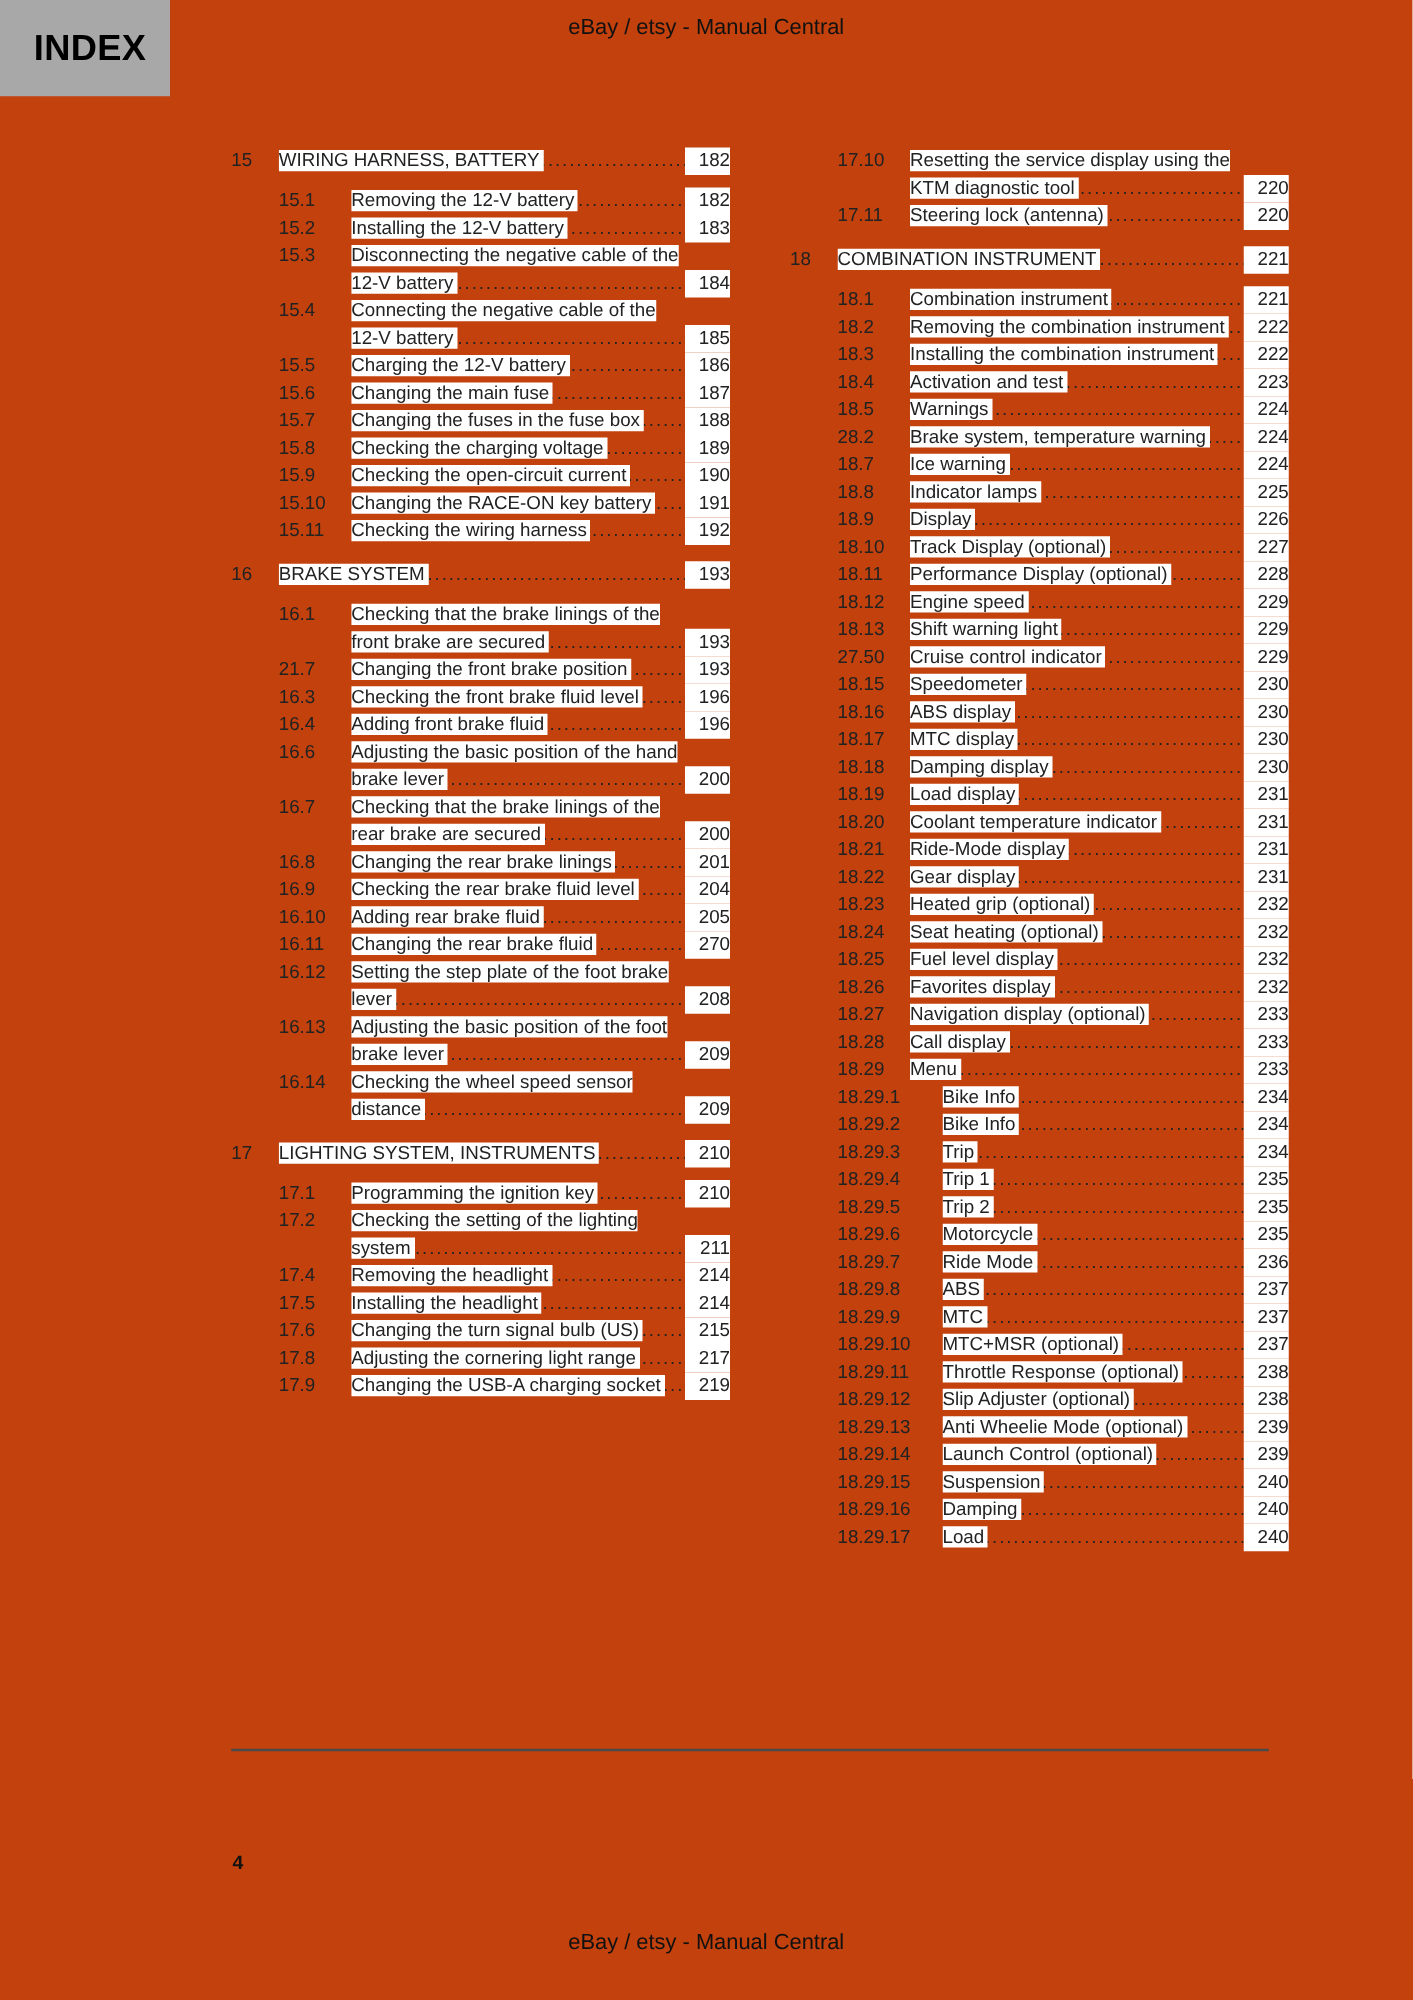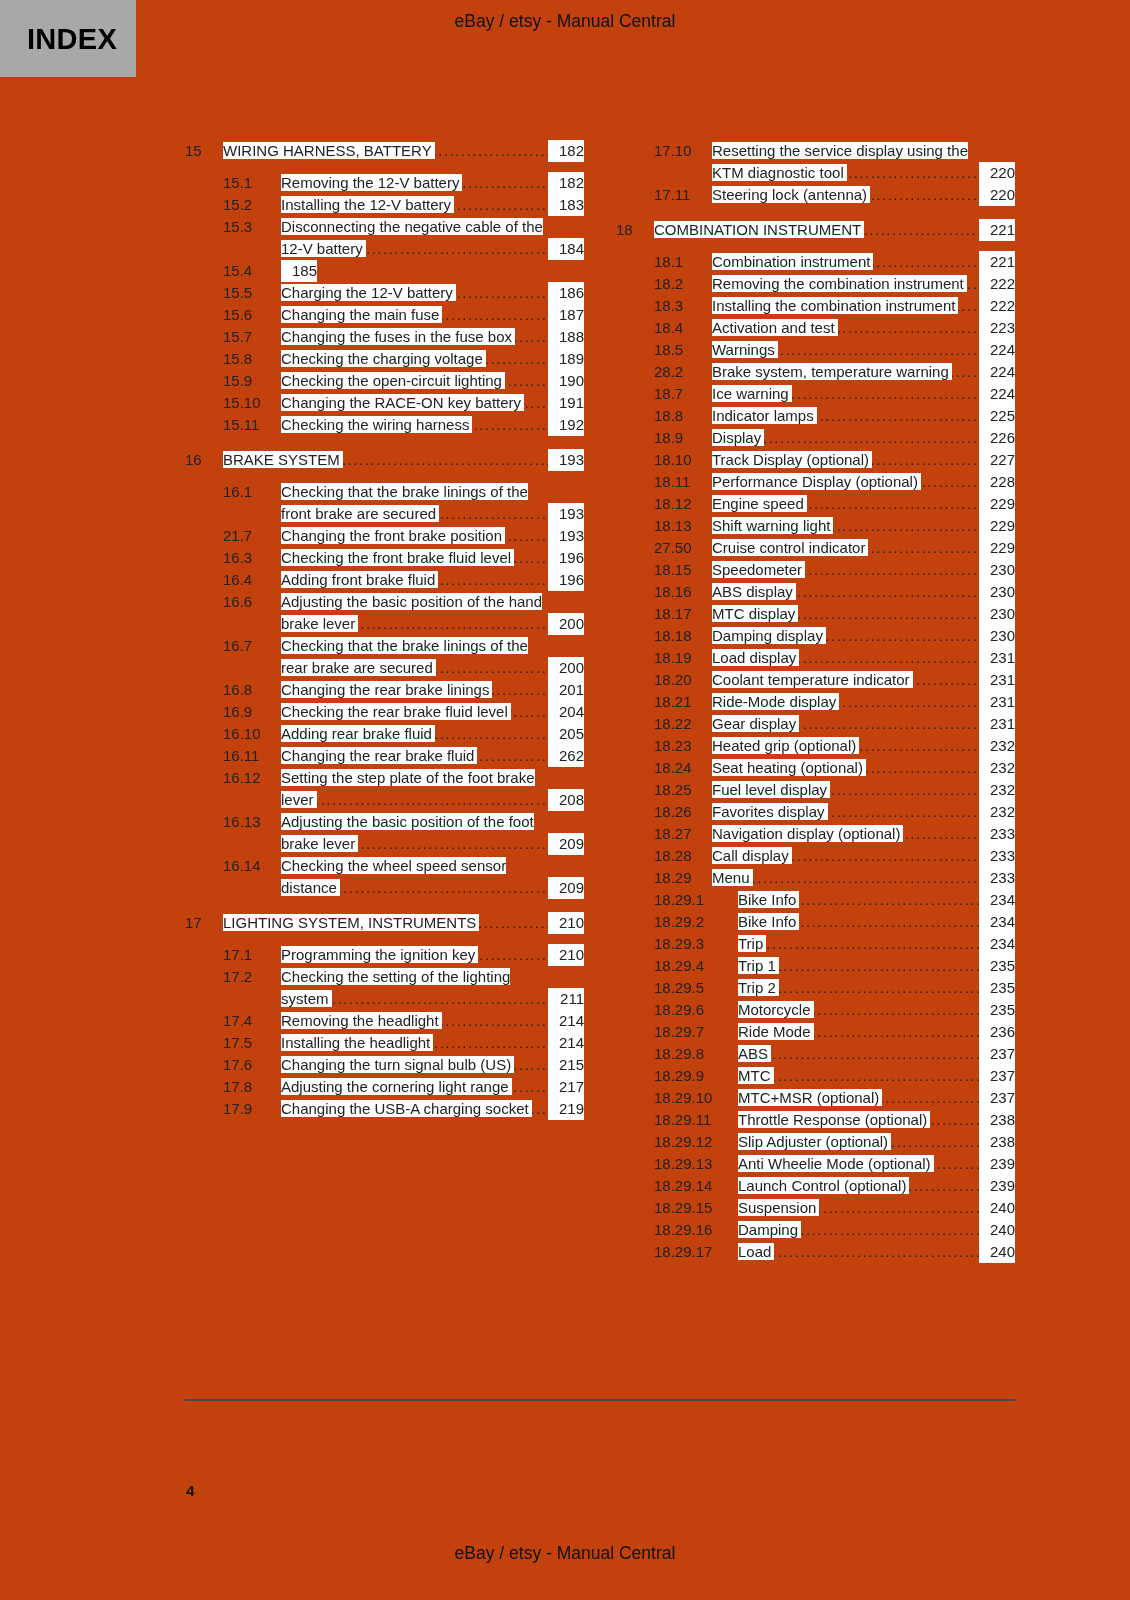--- a/index.html
+++ b/index.html
@@ -38,24 +38,24 @@
     top: 10px; left: 0;
     width: 100%;
     text-align: center;
     font-size: 17.5px;
     color: #111111;
   }
 
   
   .toc {
     position: absolute;
-    left: 185px; top: 140px;
+    left: 185px; top: 118px;
     width: 830px;
     display: flex;
-    gap: 32px;
+    gap: 48px;
   }
   .toc-col { flex: 0 0 399px; width: 399px; }
 
   .toc-row { display: flex; align-items: flex-start; }
   .toc-num { flex: 0 0 58px; }
   .toc-text { flex: 1 1 auto; min-width: 0; overflow: hidden; }
   
   .toc-text::after {
     float: left;
     width: 0;
@@ -124,20 +124,21 @@
           <span class="toc-text"><span class="tt">Installing the 12-V battery</span></span>
           <span class="toc-page">183</span>
         </div>
         <div class="toc-row lvl2">
           <span class="toc-num">15.3</span>
           <span class="toc-text"><span class="tt">Disconnecting the negative cable of the 12-V battery</span></span>
           <span class="toc-page">184</span>
         </div>
         <div class="toc-row lvl2">
           <span class="toc-num">15.4</span>
+          <span class="toc-text"><span class="tt">Connecting the negative cable of the 12-V battery</span></span>
           <span class="toc-page">185</span>
         </div>
         <div class="toc-row lvl2">
           <span class="toc-num">15.5</span>
           <span class="toc-text"><span class="tt">Charging the 12-V battery</span></span>
           <span class="toc-page">186</span>
         </div>
         <div class="toc-row lvl2">
           <span class="toc-num">15.6</span>
           <span class="toc-text"><span class="tt">Changing the main fuse</span></span>
@@ -148,21 +149,21 @@
           <span class="toc-text"><span class="tt">Changing the fuses in the fuse box</span></span>
           <span class="toc-page">188</span>
         </div>
         <div class="toc-row lvl2">
           <span class="toc-num">15.8</span>
           <span class="toc-text"><span class="tt">Checking the charging voltage</span></span>
           <span class="toc-page">189</span>
         </div>
         <div class="toc-row lvl2">
           <span class="toc-num">15.9</span>
-          <span class="toc-text"><span class="tt">Checking the open-circuit lighting</span></span>
+          <span class="toc-text"><span class="tt">Checking the open-circuit current</span></span>
           <span class="toc-page">190</span>
         </div>
         <div class="toc-row lvl2">
           <span class="toc-num">15.10</span>
           <span class="toc-text"><span class="tt">Changing the RACE-ON key battery</span></span>
           <span class="toc-page">191</span>
         </div>
         <div class="toc-row lvl2">
           <span class="toc-num">15.11</span>
           <span class="toc-text"><span class="tt">Checking the wiring harness</span></span>
@@ -214,21 +215,21 @@
           <span class="toc-page">204</span>
         </div>
         <div class="toc-row lvl2">
           <span class="toc-num">16.10</span>
           <span class="toc-text"><span class="tt">Adding rear brake fluid</span></span>
           <span class="toc-page">205</span>
         </div>
         <div class="toc-row lvl2">
           <span class="toc-num">16.11</span>
           <span class="toc-text"><span class="tt">Changing the rear brake fluid</span></span>
-          <span class="toc-page">262</span>
+          <span class="toc-page">270</span>
         </div>
         <div class="toc-row lvl2">
           <span class="toc-num">16.12</span>
           <span class="toc-text"><span class="tt">Setting the step plate of the foot brake lever</span></span>
           <span class="toc-page">208</span>
         </div>
         <div class="toc-row lvl2">
           <span class="toc-num">16.13</span>
           <span class="toc-text"><span class="tt">Adjusting the basic position of the foot brake lever</span></span>
           <span class="toc-page">209</span>

